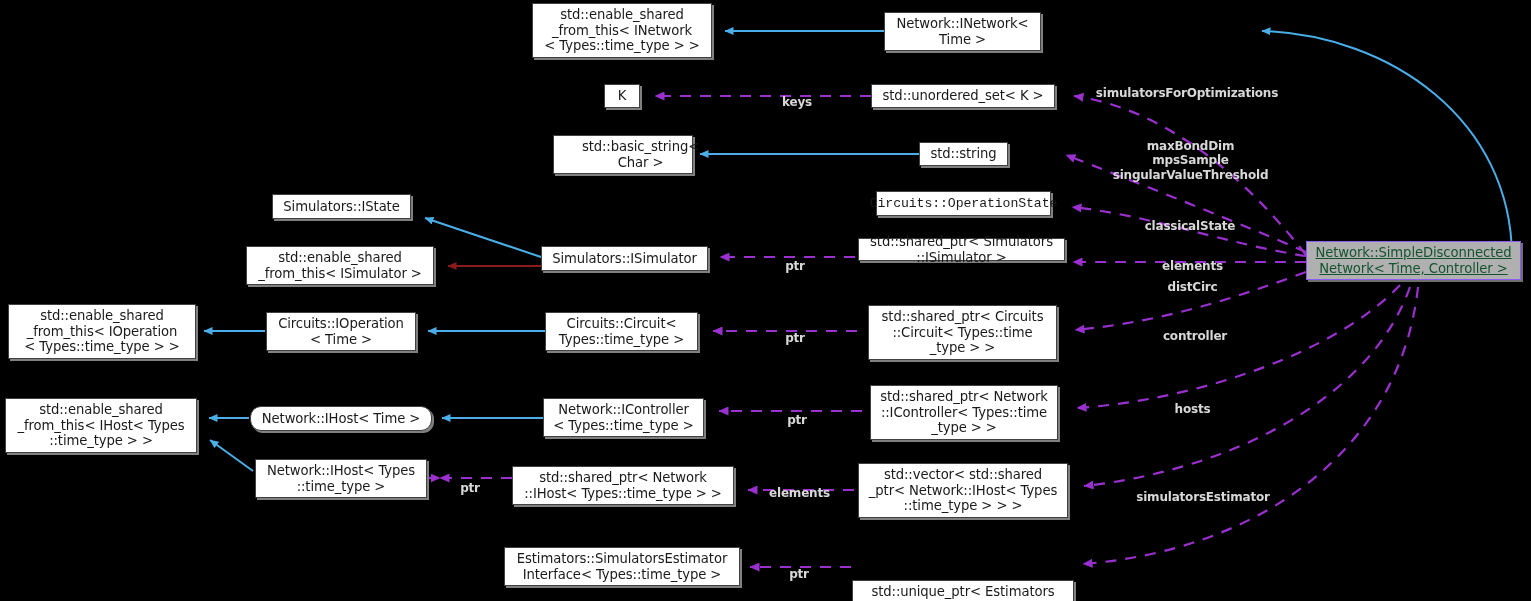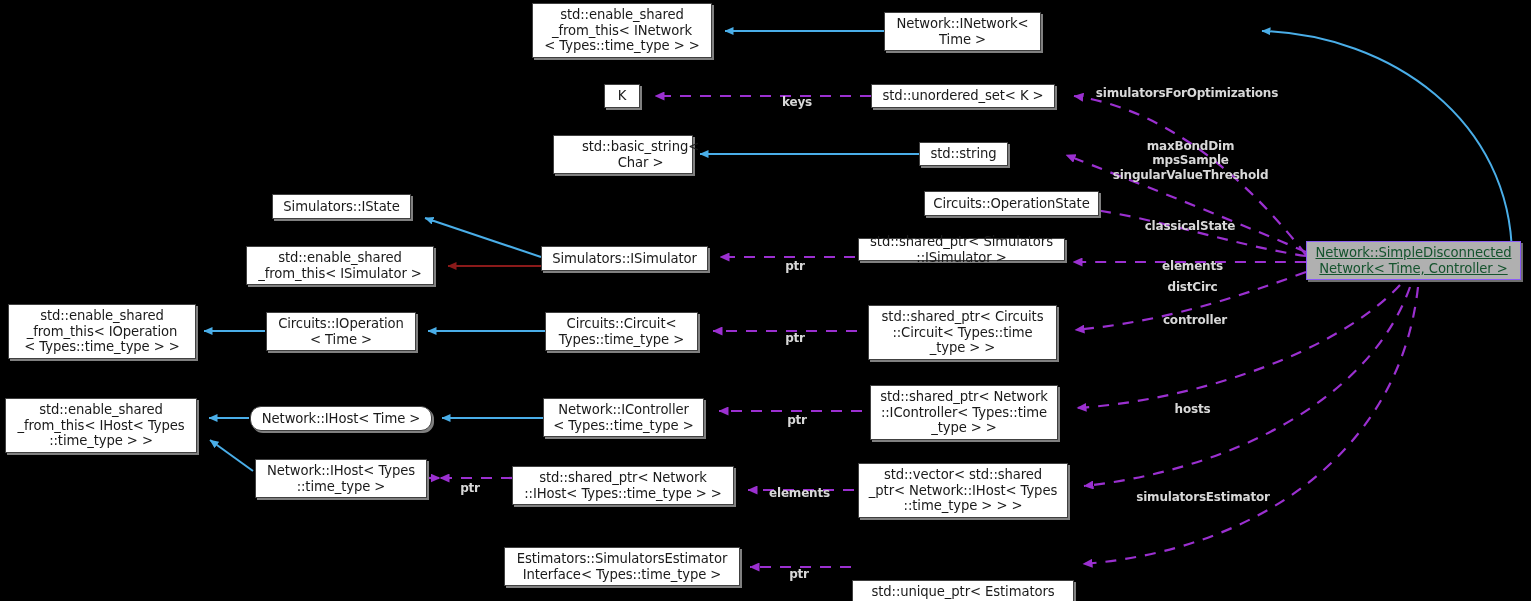--- a/index.html
+++ b/index.html
@@ -138,21 +138,21 @@
   </div>
 
   <div class="node" style="left:919px; top:142px; width:89px; height:24px;">
     <span>std::string</span>
   </div>
 
   <div class="node" style="left:272px; top:194px; width:139px; height:25px;">
     <span>Simulators::IState</span>
   </div>
 
-  <div class="node" style="left:924px; top:191px; width:175px; height:25px;">
+  <div class="node" style="left:876px; top:191px; width:175px; height:25px;font-family:Liberation Mono, monospace;">
     <span>Circuits::OperationState</span>
   </div>
 
   <div class="node" style="left:246px; top:246px; width:188px; height:39px;">
     <span>std::enable_shared
 _from_this&lt; ISimulator &gt;</span>
   </div>
 
   <div class="node" style="left:541px; top:246px; width:167px; height:25px;">
     <span>Simulators::ISimulator</span>
@@ -265,21 +265,21 @@
   </div>
 
   <div class="edge-label" style="left:1120px; top:265px; width:145px;">
     <span>distCirc</span>
   </div>
 
   <div class="edge-label" style="left:760px; top:316px; width:70px;">
     <span>ptr</span>
   </div>
 
-  <div class="edge-label" style="left:1125px; top:298px; width:140px;text-align:center;">
+  <div class="edge-label" style="left:1125px; top:314px; width:140px;text-align:center;">
     <span>controller</span>
   </div>
 
   <div class="edge-label" style="left:762px; top:398px; width:70px;">
     <span>ptr</span>
   </div>
 
   <div class="edge-label" style="left:1130px; top:387px; width:125px;">
     <span>hosts</span>
   </div>

